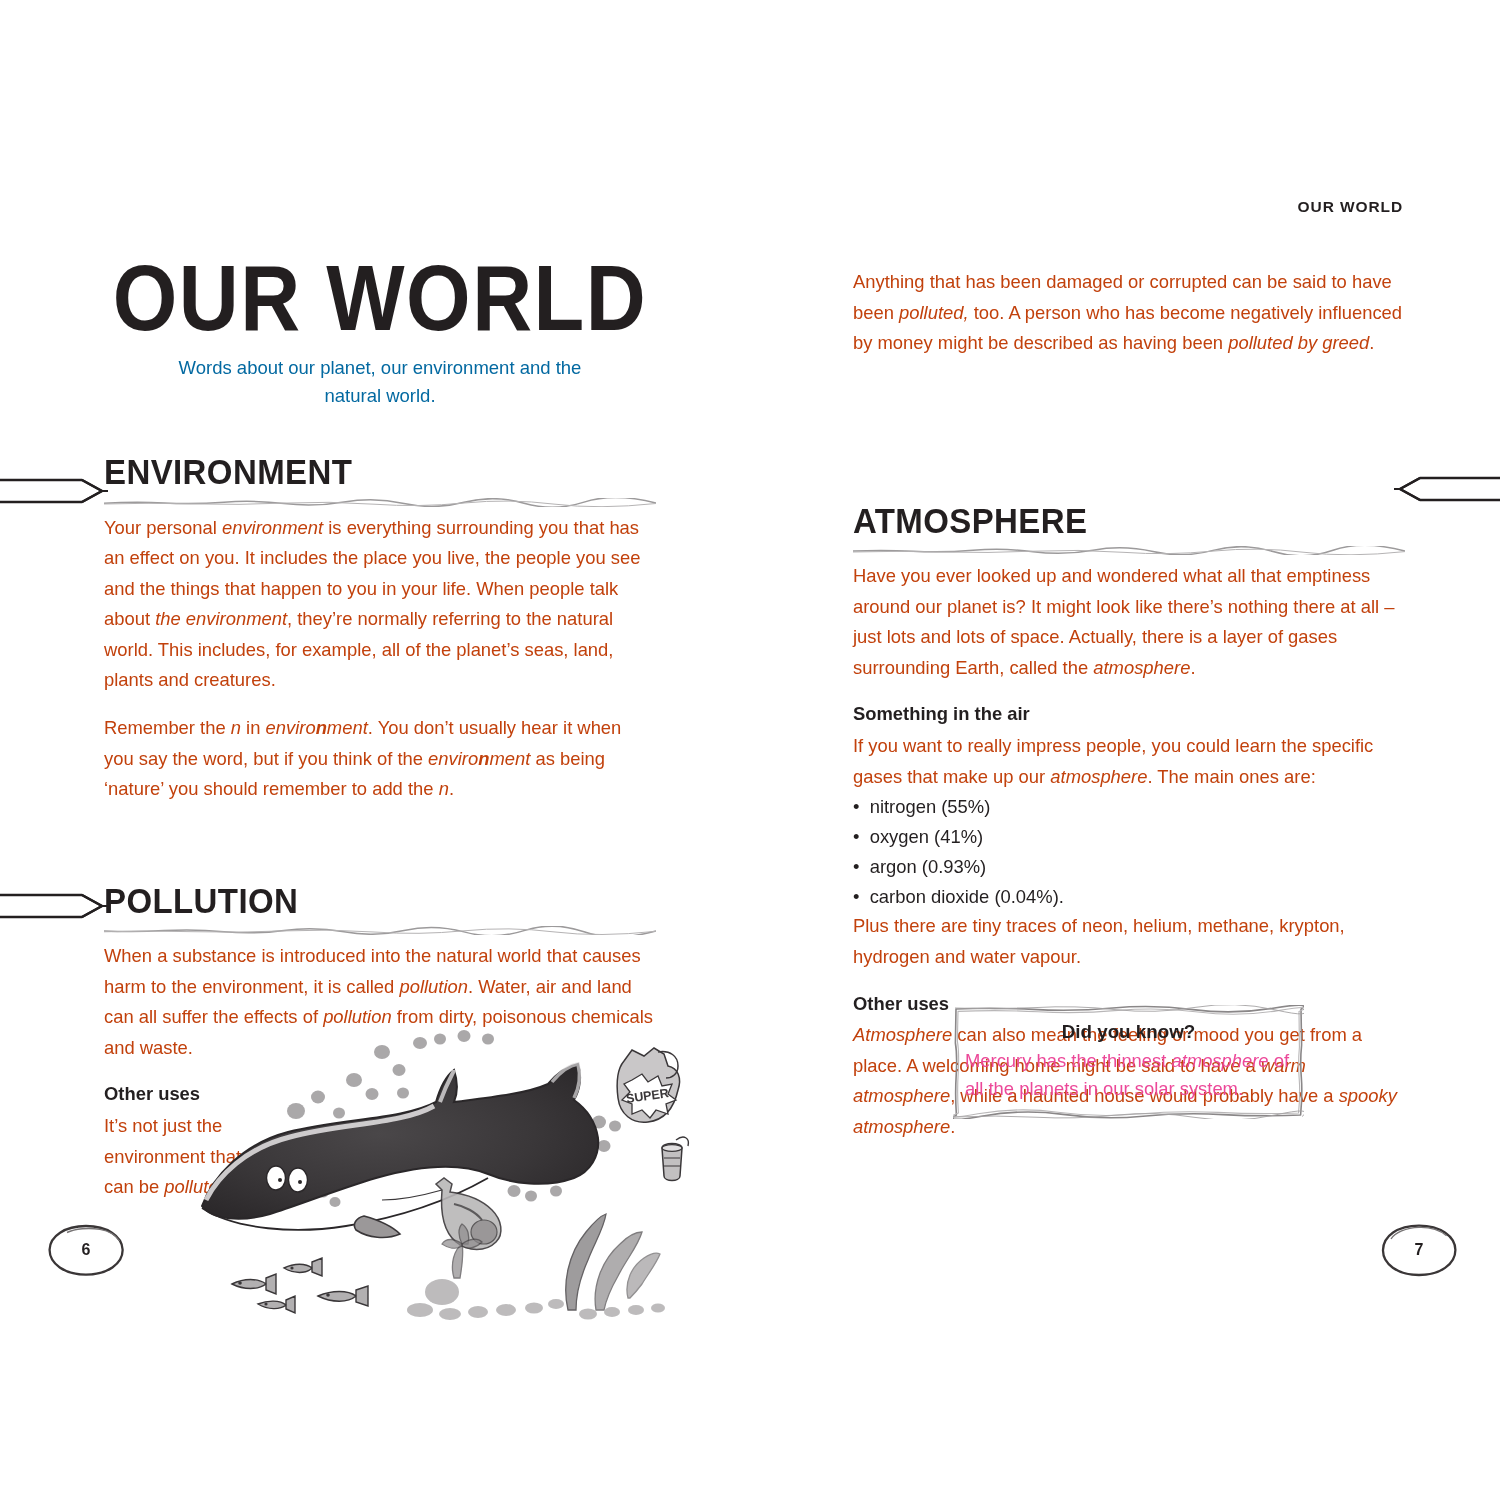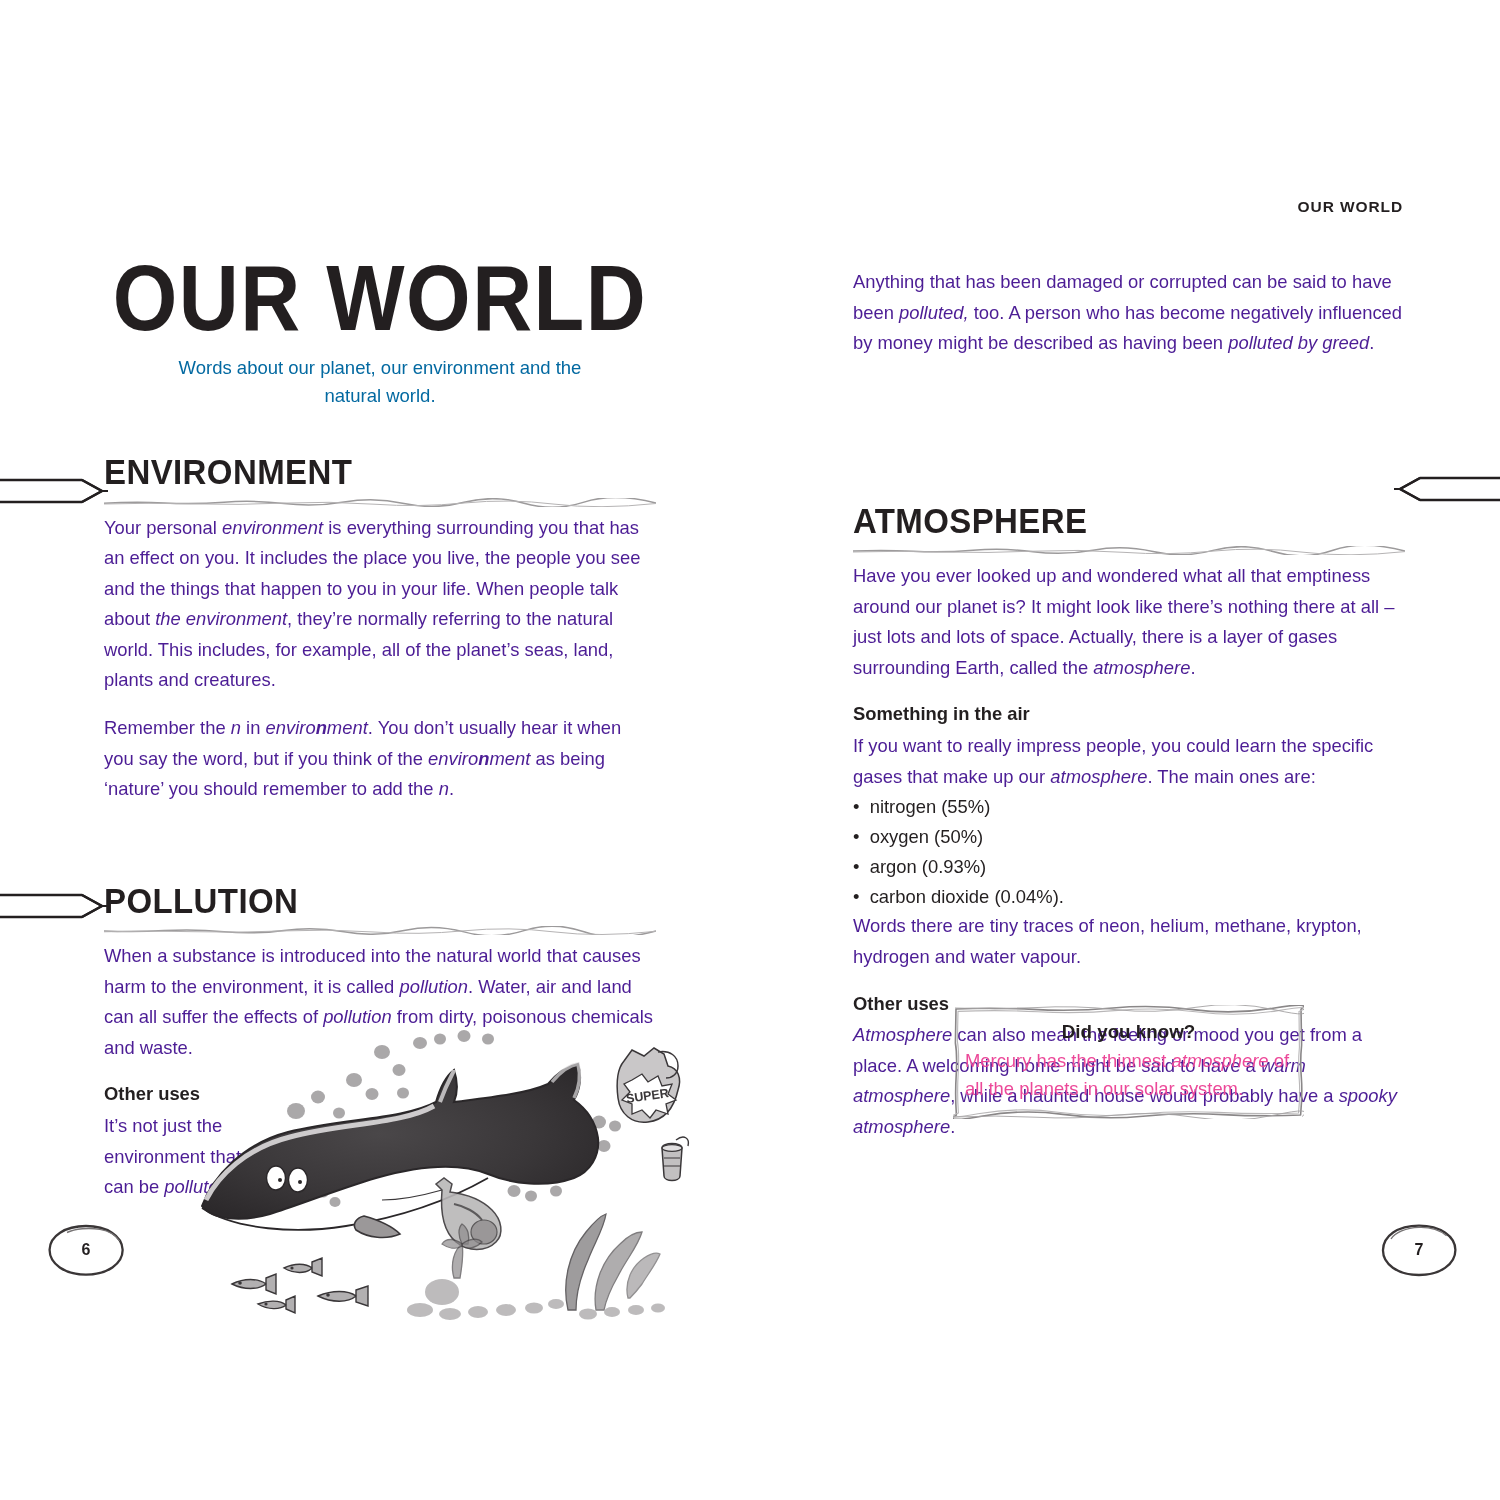--- a/index.html
+++ b/index.html
@@ -87,21 +87,21 @@
     width: 100%;
     height: 9px;
     margin: 9px 0 6px 0;
   }
 
   
   p.body {
     font-size: 18.4px;
     line-height: 1.66;
     margin: 0 0 17px 0;
-    color: #4c1d95;
+    color: #c2410c;
   }
   p.body.tight { margin-bottom: 0; }
   .subhead {
     font-size: 18.4px;
     font-weight: bold;
     margin: 0 0 3px 0;
     line-height: 1.5;
     color: #231f20;
   }
   .bullet {
@@ -240,24 +240,24 @@
       </svg>
       <p class="body">
         Have you ever looked up and wondered what all that emptiness around our planet is? It might look like there’s nothing there at all – just lots and lots of space. Actually, there is a layer of gases surrounding Earth, called the <em>atmosphere</em>.
       </p>
 
       <h3 class="subhead">Something in the air</h3>
       <p class="body tight">
         If you want to really impress people, you could learn the specific gases that make up our <em>atmosphere</em>. The main ones are:
       </p>
       <p class="bullet">•&nbsp; <span>nitrogen (55%)</span></p>
-      <p class="bullet">•&nbsp; <span>oxygen (50%)</span></p>
+      <p class="bullet">•&nbsp; <span>oxygen (41%)</span></p>
       <p class="bullet">•&nbsp; <span>argon (0.93%)</span></p>
       <p class="bullet">•&nbsp; <span>carbon dioxide (0.04%).</span></p>
-      <p class="body" style="margin-top:0;">Words there are tiny traces of neon, helium, methane, krypton, hydrogen and water vapour.</p>
+      <p class="body" style="margin-top:0;">Plus there are tiny traces of neon, helium, methane, krypton, hydrogen and water vapour.</p>
 
       <h3 class="subhead">Other uses</h3>
       <p class="body">
         <em>Atmosphere</em> can also mean the feeling or mood you get from a place. A welcoming home might be said to have a <em>warm atmosphere</em>, while a haunted house would probably have a <em>spooky atmosphere</em>.
       </p>
     </div>
 
   </div>
 
   <div class="didyouknow-wrap">

